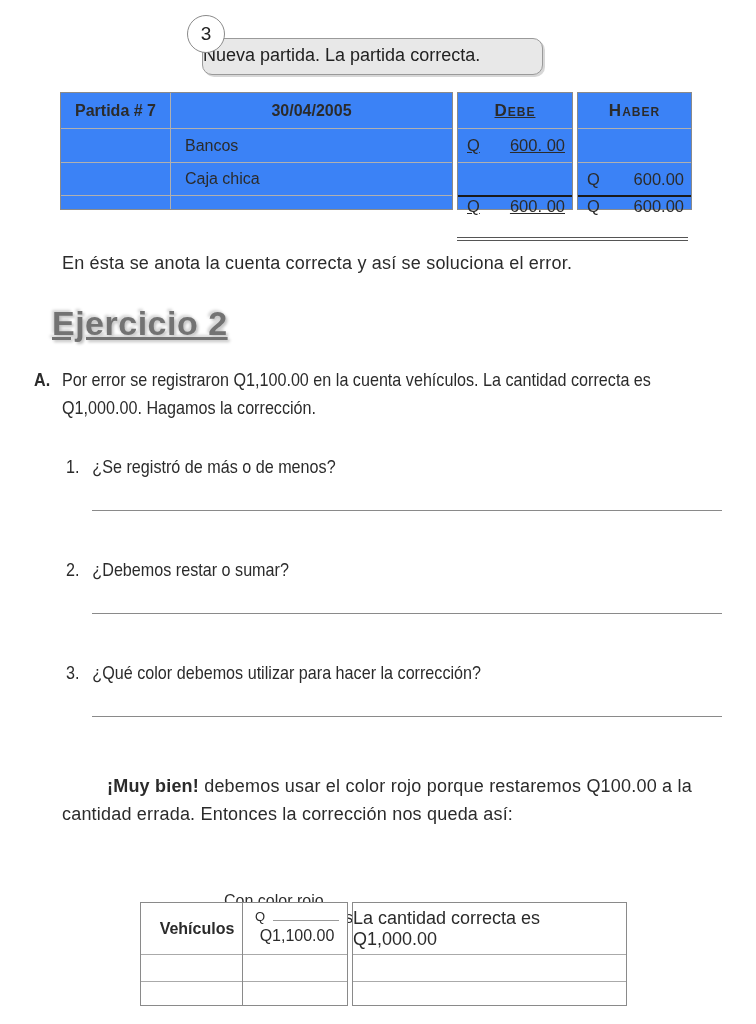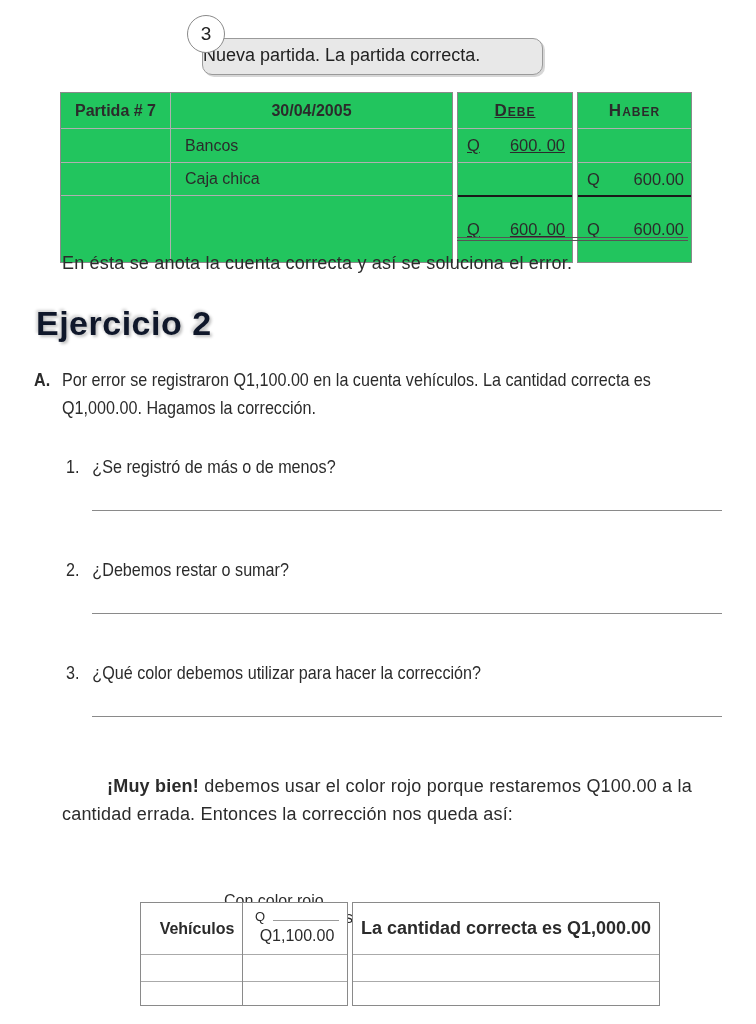--- a/index.html
+++ b/index.html
@@ -18,21 +18,21 @@
     text-align:left; line-height:33px; font-size:18px; color:#222; z-index:1;
   }
   .callout-circle {
     left:187px; top:15px; width:38px; height:38px; border-radius:50%;
     background:#fff; border:1.5px solid #8a8a8a; z-index:2;
     text-align:center; line-height:35px; font-size:19px; color:#222;
   }
 
   
   .t1box {
-    top:92px; height:171px; border:1px solid #8a8a8a; background:#22c55e;
+    top:92px; height:118px; border:1px solid #8a8a8a; background:#3b82f6;
     display:grid; grid-template-rows:35px 34px 33px auto;
   }
   .t1box .row { border-top:1px solid #b0b0b0; display:flex; }
   .t1box .row:first-child { border-top:none; }
   #t1-main { left:60px; width:393px; }
   #t1-debe { left:457px; width:116px;text-decoration:underline; }
   #t1-haber { left:577px; width:115px; }
   #t1-debe .row.total-rule, #t1-haber .row.total-rule { border-top:2.5px solid #1a1a1a; }
   .c1 { width:110px; border-right:1px solid #b0b0b0; display:flex; align-items:center; justify-content:center; }
   .c2 { flex:1; display:flex; align-items:center; padding-left:14px; font-size:16px; }
@@ -41,39 +41,40 @@
   .sc  { font-variant:small-caps; font-weight:bold; font-size:17px; letter-spacing:1px; }
   .amt { flex:1; display:flex; align-items:center; justify-content:space-between;
          padding:0 7px 0 9px; font-size:16.5px; }
   .cellfill { flex:1; }
   .dbl-rule { left:457px; top:237px; width:231px; height:4px;
               border-top:1.5px solid #555; border-bottom:1.5px solid #555; }
 
   
   .caption { left:62px; top:253px; font-size:18px; letter-spacing:.2px; }
   .section-heading {
-    left:36px; top:304px; font-size:34px; font-weight:bold; color:#0f172a;
+    left:52px; top:304px; font-size:34px; font-weight:bold; color:#737373;
     letter-spacing:.5px;
     text-shadow:2px 2px 3px #c2c2c2, -2px -2px 3px #d4d4d4;
+    text-decoration:underline;
   }
   .cond { font-size:19px; white-space:nowrap; transform:scaleX(.85); transform-origin:0 0; }
   .qnum { display:inline-block; width:31px; }
   .blank { border-top:1px solid #8a8a8a; height:1px; }
   .feedback { font-size:18px; letter-spacing:.2px; white-space:nowrap; }
   .note { left:224px; top:864px; font-size:16px; line-height:17px; white-space:nowrap;margin-top:28px; }
 
   
   .t2box {
     top:902px; height:104px; border:1px solid #8a8a8a; background:#fff;
     display:grid; grid-template-rows:51px 27px auto;
   }
   .t2box .row2 { border-top:1px solid #aaaaaa; }
   #t2-acc  { left:140px; width:114px; }
   #t2-amt  { left:242px; width:106px; }
-  #t2-note { left:352px; width:308px;font-weight:bold; }
+  #t2-note { left:352px; width:275px; }
   .acc-cell { display:flex; align-items:center; justify-content:center;
               font-weight:bold; font-size:16px; }
   .q-cell { padding:6px 8px 0 12px; font-size:13px; }
   .q-line { display:flex; align-items:flex-end; }
   .q-line .fill { flex:1; border-bottom:1px solid #9a9a9a; margin:0 0 3px 8px; }
   .q-amount { text-align:center; font-size:16px; padding-top:3px; }
   .note-cell { display:flex; align-items:center; justify-content:center; font-size:18px; }
 </style>
 </head>
 <body>

